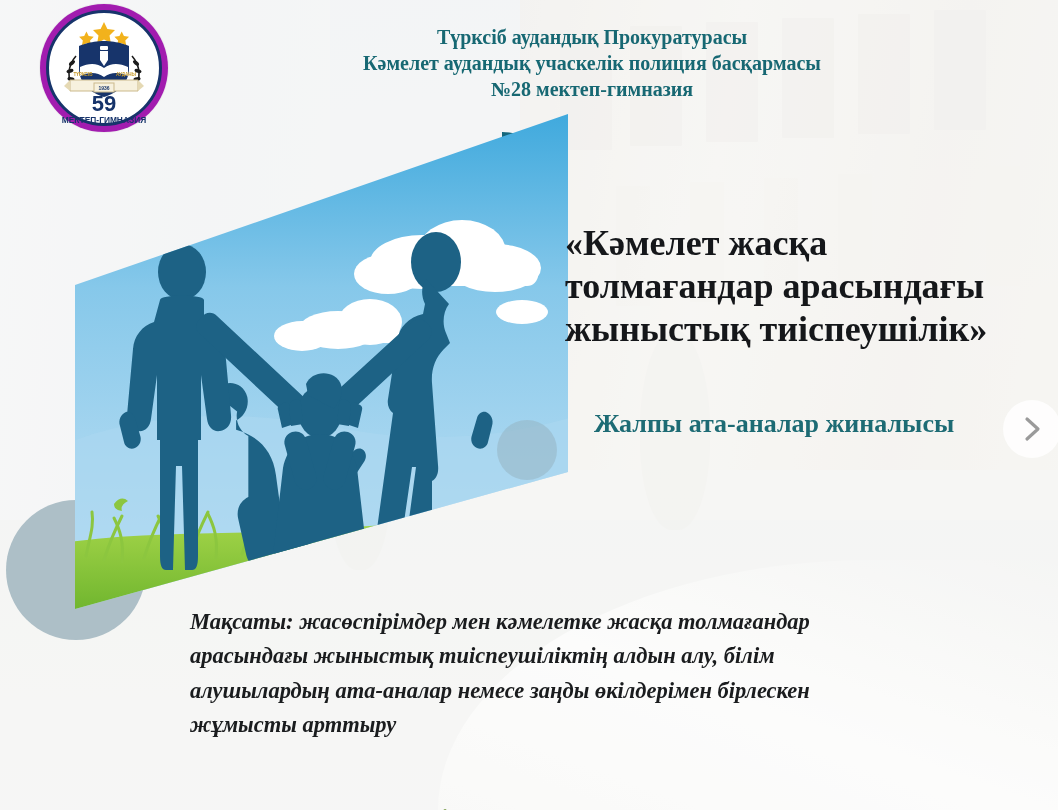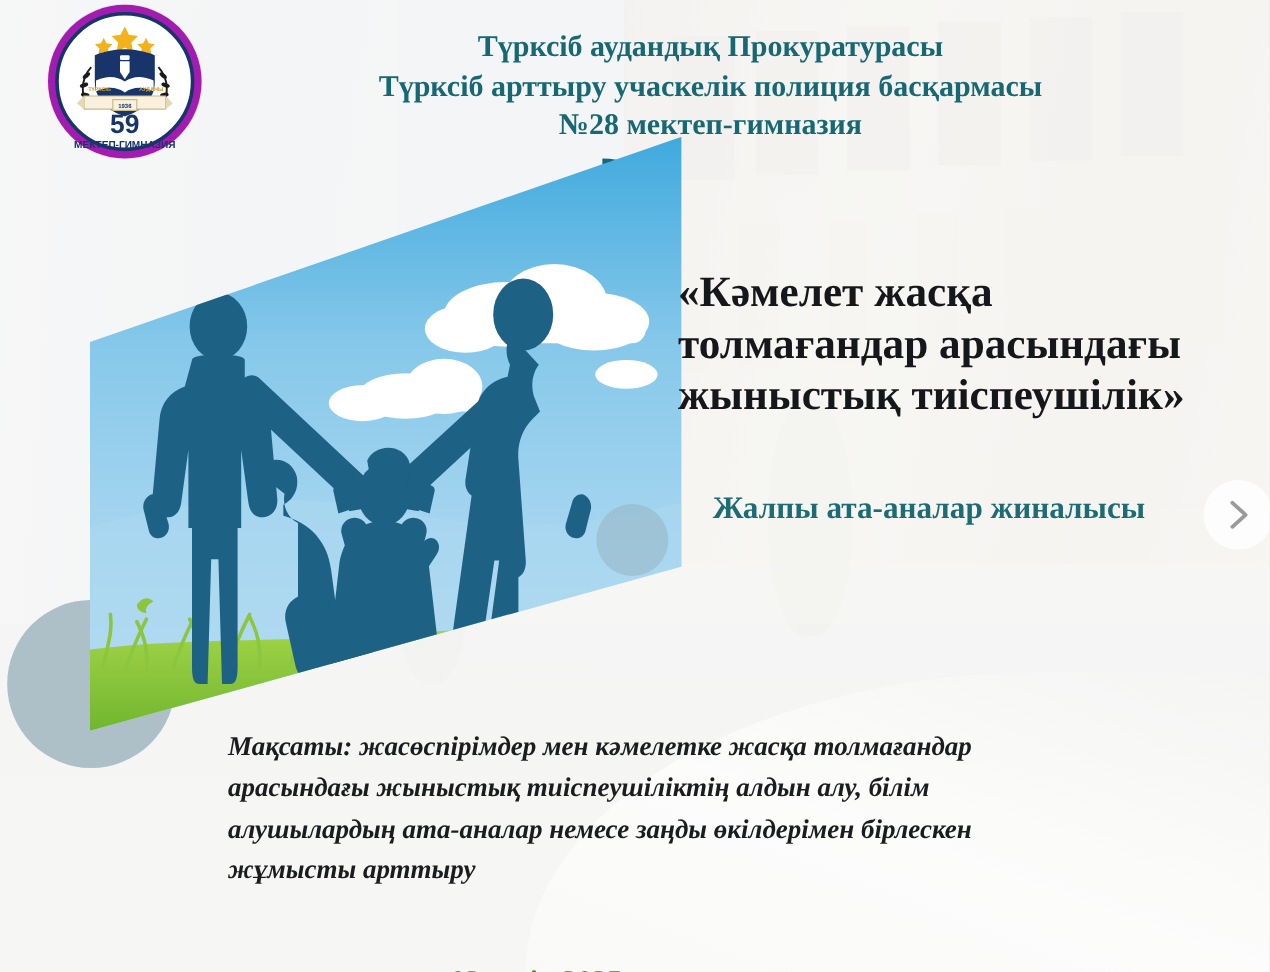--- a/index.html
+++ b/index.html
@@ -47,21 +47,21 @@
        background:rgba(150,180,195,.55);}
 
   
   .illus{position:absolute;left:70px;top:112px;width:500px;height:500px;
      clip-path:polygon(1.0% 34.6%, 99.6% 0.4%, 99.6% 72.0%, 1.0% 99.4%);
      -webkit-clip-path:polygon(1.0% 34.6%, 99.6% 0.4%, 99.6% 72.0%, 1.0% 99.4%);}
   .illus svg{display:block;}
 
   
   .org{position:absolute;left:212px;top:24px;width:760px;text-align:center;
-       color:#176873;font-weight:bold;font-size:25px;line-height:1.30;
+       color:#176873;font-weight:bold;font-size:20px;line-height:1.30;
        font-family:"Liberation Serif", serif;}
   .headline{position:absolute;left:565px;top:222px;width:470px;
        color:#15171a;font-weight:bold;font-size:36px;line-height:1.20;
        font-family:"Liberation Serif", serif;}
   .subhead{position:absolute;left:594px;top:408px;width:470px;
        color:#1d6b74;font-weight:bold;font-size:26px;line-height:1.2;
        font-family:"Liberation Serif", serif;white-space:nowrap;}
   .goal{position:absolute;left:190px;top:605px;width:720px;text-align:left;
        color:#1a1c1e;font-style:italic;font-weight:bold;font-size:22.5px;line-height:1.53;
        font-family:"Liberation Serif", serif;}
@@ -248,21 +248,21 @@
       <text x="86" y="72" font-family="Liberation Sans, sans-serif" font-size="4.6" font-weight="bold" fill="#c79a2a" text-anchor="middle">АУДАНЫ</text>
 
       <text x="64" y="107" font-family="Liberation Sans, sans-serif" font-size="22" font-weight="bold" fill="#17346b" text-anchor="middle">59</text>
 
       <text x="64" y="119" font-family="Liberation Sans, sans-serif" font-size="8.4" font-weight="bold" fill="#17346b" text-anchor="middle">МЕКТЕП-ГИМНАЗИЯ</text>
     </svg>
   </div>
 
   <div class="org">
     <div>Түрксіб аудандық Прокуратурасы</div>
-    <div>Түрксіб арттыру учаскелік полиция басқармасы</div>
+    <div>Кәмелет аудандық учаскелік полиция басқармасы</div>
     <div>№28 мектеп-гимназия</div>
   </div>
 
   <div class="headline">«Кәмелет жасқа толмағандар арасындағы жыныстық тиіспеушілік»</div>
 
   <div class="subhead">Жалпы ата-аналар жиналысы</div>
 
   <div class="goal">Мақсаты: жасөспірімдер мен кәмелетке жасқа толмағандар арасындағы жыныстық тиіспеушіліктің алдын алу, білім алушылардың ата-аналар немесе заңды өкілдерімен бірлескен жұмысты арттыру</div>
 
   <div class="date">02 сәуір 2025 жыл</div>

